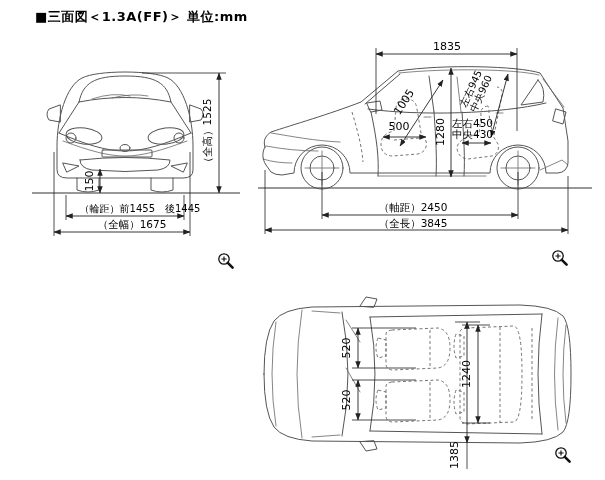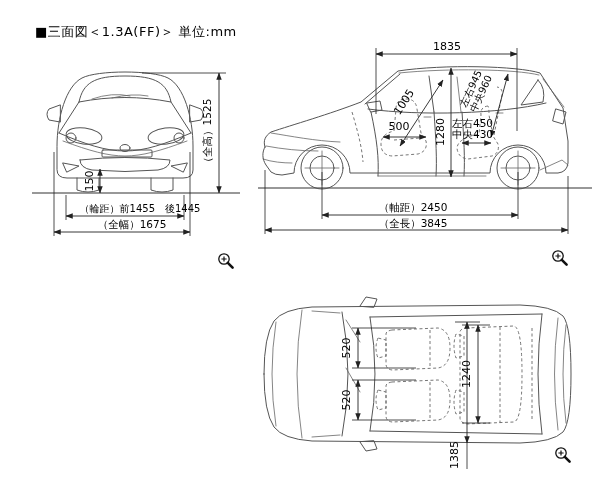--- a/index.html
+++ b/index.html
@@ -1,18 +1,18 @@
 <!DOCTYPE html>
 <html><head>
 <meta charset="utf-8">
 <style>
   html,body{margin:0;padding:0;background:#fff;}
   #stage{position:relative;width:605px;height:480px;background:#fff;overflow:hidden;
          font-family:"DejaVu Sans","Liberation Sans",sans-serif;}
-  #title{position:absolute;left:35px;top:23px;font-size:13px;font-weight:normal;color:#000;
+  #title{position:absolute;left:35px;top:8px;font-size:13px;font-weight:bold;color:#000;
          letter-spacing:.5px;white-space:pre;}
   svg{position:absolute;left:0;top:0;}
   .car{stroke:#555;stroke-width:1;fill:none;stroke-linejoin:round;stroke-linecap:round;}
   .car2{stroke:#666;stroke-width:.8;fill:none;stroke-linejoin:round;}
   .dash{stroke:#666;stroke-width:.9;fill:none;stroke-dasharray:3 2.5;}
   .ground{stroke:#333;stroke-width:1.1;fill:none;}
   .ext{stroke:#222;stroke-width:.8;fill:none;}
   .dim{stroke:#222;stroke-width:.9;fill:none;marker-start:url(#arw);marker-end:url(#arw);}
   .t{font-family:"DejaVu Sans","Liberation Sans",sans-serif;font-size:11px;fill:#000;}
   .tj{font-size:10.5px;}

